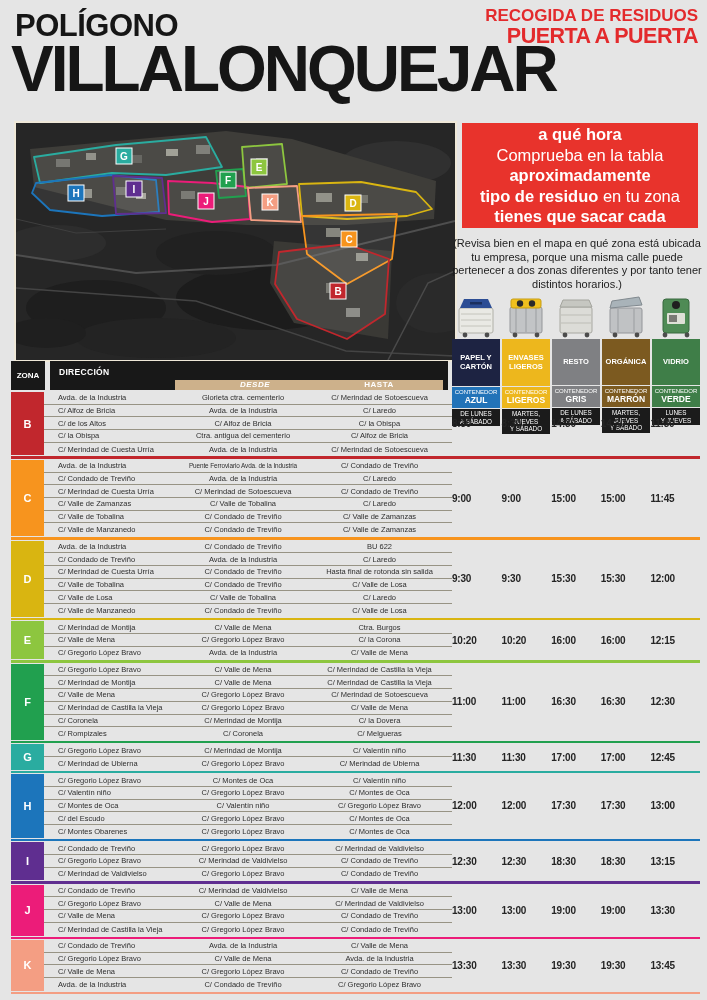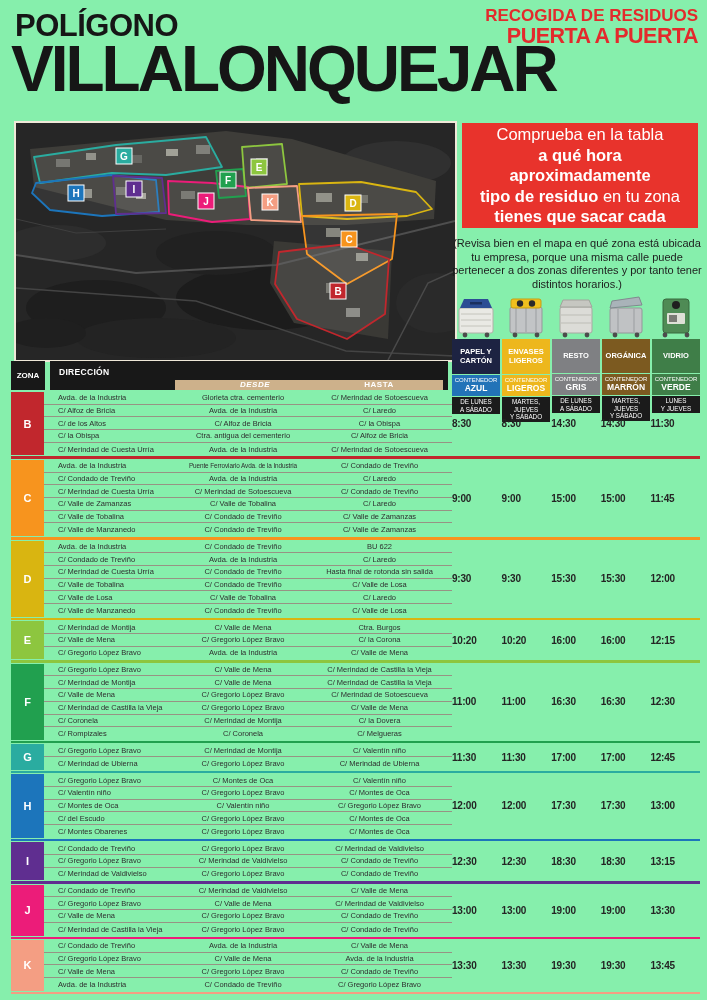--- a/index.html
+++ b/index.html
@@ -1,16 +1,16 @@
 <!DOCTYPE html>
 <html><head>
 <meta charset="utf-8">
 <style>
   html,body{margin:0;padding:0;}
-  #page{position:relative;width:707px;height:1000px;background:#86efac;overflow:hidden;
+  #page{position:relative;width:707px;height:1000px;background:#e5e5e5;overflow:hidden;
         font-family:"Liberation Sans",sans-serif;-webkit-font-smoothing:antialiased;}
 
   
   .title-small{position:absolute;left:15px;top:8px;font-size:31px;font-weight:bold;color:#161616;letter-spacing:-0.5px;}
   .title-big{position:absolute;left:11px;top:36px;font-size:64px;font-weight:bold;color:#161616;letter-spacing:-3px;line-height:1.05;}
   .tagline{position:absolute;right:9px;top:7px;text-align:right;color:#e32a2c;font-weight:bold;line-height:1.05;}
   .tagline .t1{font-size:17px;display:block;}
   .tagline .t2{font-size:21.5px;display:block;letter-spacing:-0.5px;}
 
   
@@ -24,21 +24,21 @@
   .notice b{font-weight:bold;}
 
   .disclaimer{position:absolute;left:450px;top:237px;width:254px;text-align:center;
               font-size:11px;line-height:13.5px;color:#1d1d1d;}
 
   
   .bins{position:absolute;left:452px;top:292px;width:248px;display:flex;gap:2px;}
   .bin-col{width:48px;display:flex;flex-direction:column;}
   .bin-art{height:46px;display:flex;align-items:flex-end;justify-content:center;}
   .type-box{margin-top:1px;color:#fff;font-weight:bold;font-size:7.5px;line-height:8.5px;text-align:center;
-            min-height:16px;display:flex;align-items:center;justify-content:center;padding:9px 1px;}
+            min-height:16px;display:flex;align-items:center;justify-content:center;padding:15px 1px;}
   .band{margin-top:1px;color:#fff;text-align:center;padding:2px 0 3px 0;}
   .band .cont{display:block;font-size:6px;line-height:7px;}
   .band .cname{display:block;font-size:8.5px;line-height:9px;font-weight:bold;}
   .days{margin-top:1px;background:#1b1b1b;color:#fff;text-align:center;font-size:6.3px;line-height:7.5px;
         min-height:13px;display:flex;flex-direction:column;justify-content:center;padding:1px 0;}
 
   
   .zona-box{position:absolute;left:11px;top:361px;width:34px;height:29px;background:#181818;color:#fff;
             display:flex;align-items:center;justify-content:center;font-size:8px;font-weight:bold;}
   .dir-band{position:absolute;left:50px;top:361px;width:398px;height:29px;background:#181818;color:#fff;text-align:right;}
@@ -138,22 +138,22 @@
         <rect x="329" y="72" width="16" height="16" fill="#d9b511" stroke="#ffffff" stroke-width="1"></rect>
         <text x="337" y="83.5" fill="#fff" font-size="10" font-weight="bold" text-anchor="middle" font-family="&quot;Liberation Sans&quot;,sans-serif">D</text>
         <rect x="325" y="108" width="16" height="16" fill="#f7941e" stroke="#ffffff" stroke-width="1"></rect>
         <text x="333" y="119.5" fill="#fff" font-size="10" font-weight="bold" text-anchor="middle" font-family="&quot;Liberation Sans&quot;,sans-serif">C</text>
         <rect x="314" y="160" width="16" height="16" fill="#c1272d" stroke="#ffffff" stroke-width="1"></rect>
         <text x="322" y="171.5" fill="#fff" font-size="10" font-weight="bold" text-anchor="middle" font-family="&quot;Liberation Sans&quot;,sans-serif">B</text>
       </svg>
   </div>
 
   <div class="notice">
+    <div><b>a qué hora</b></div>
     <div>Comprueba en la tabla</div>
-    <div><b>a qué hora</b></div>
     <div><b>aproximadamente</b></div>
     <div><b>tipo de residuo</b> <span>en tu zona</span></div>
     <div><b>tienes que sacar cada</b></div>
   </div>
 
   <div class="disclaimer">(Revisa bien en el mapa en qué zona está ubicada tu empresa, porque una misma calle puede pertenecer a dos zonas diferentes y por tanto tener distintos horarios.)</div>
 
   <div class="bins" id="bins">
       <div class="bin-col">
         <div class="bin-art">

